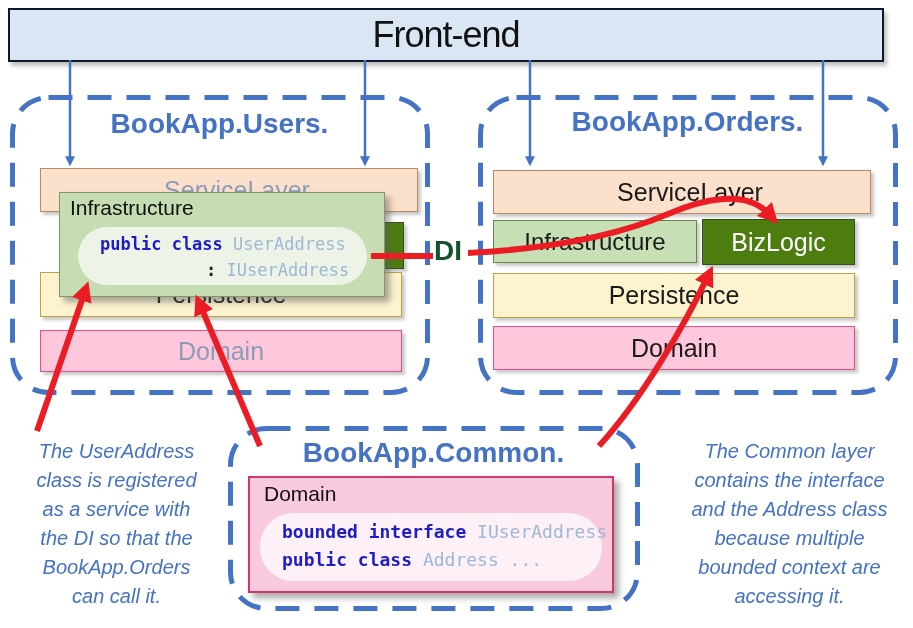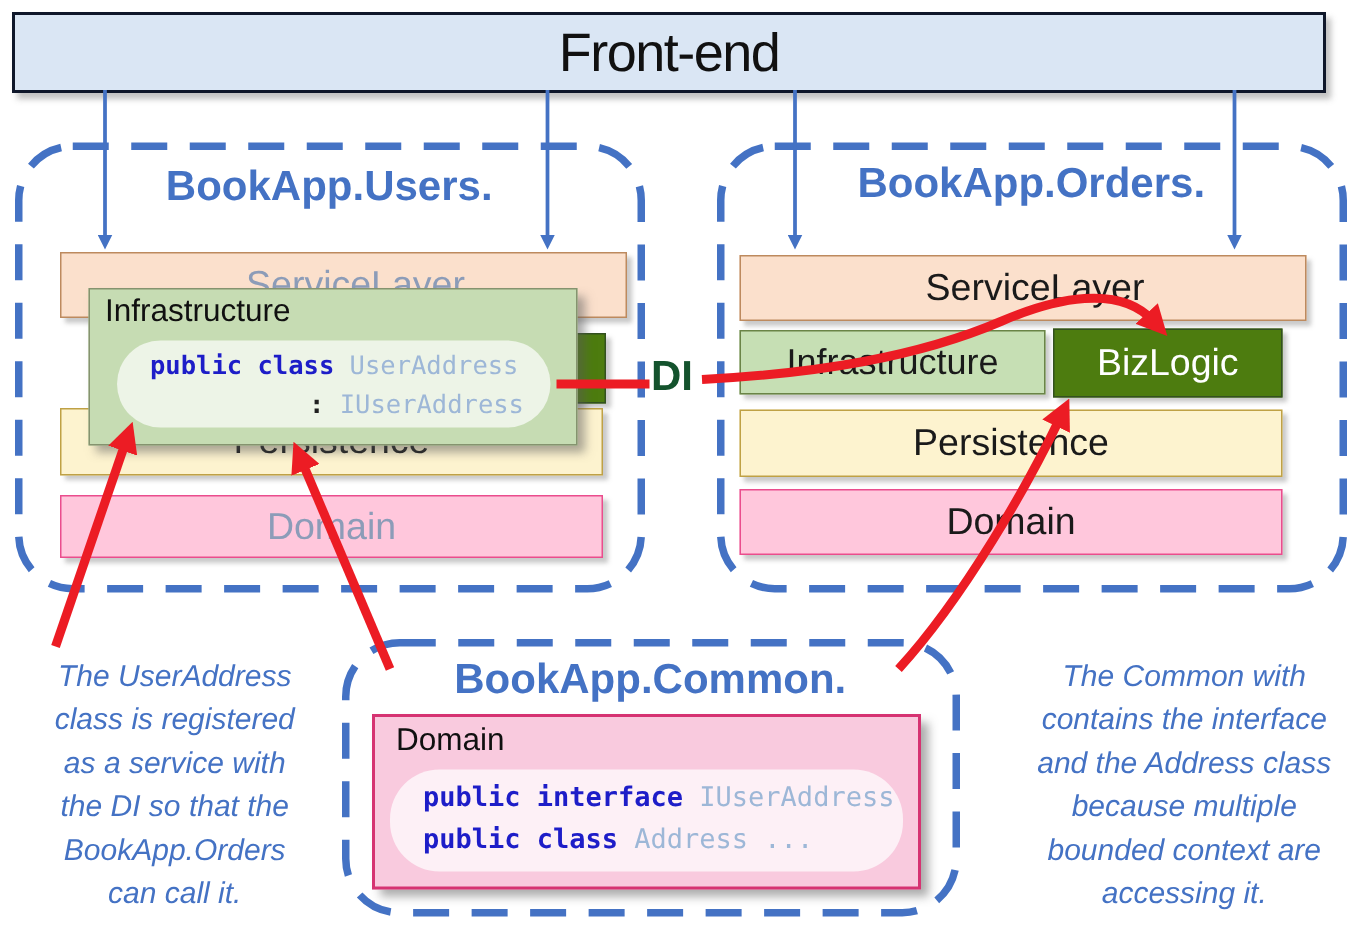--- a/index.html
+++ b/index.html
@@ -125,37 +125,37 @@
   <div class="layer lyellow o-persistence">
     <span>Persistence</span>
   </div>
   <div class="layer lpink o-domain">
     <span>Domain</span>
   </div>
 
   <div class="common-box">
     <div class="ptitle">Domain</div>
     <div class="pill">
-      <span class="codeline"><span class="kw">public interface</span><span class="ident"> IUserAddress</span></span>
+      <span class="codeline"><span class="kw">bounded interface</span><span class="ident"> IUserAddress</span></span>
       <span class="codeline"><span class="kw">public class</span><span class="ident"> Address ...</span></span>
     </div>
   </div>
 
   <div class="di">DI</div>
 
   <div class="note note-left">
     <span>The UserAddress</span>
     <span>class is registered</span>
     <span>as a service with</span>
     <span>the DI so that the</span>
     <span>BookApp.Orders</span>
     <span>can call it.</span>
   </div>
   <div class="note note-right">
-    <span>The Common with</span>
+    <span>The Common layer</span>
     <span>contains the interface</span>
     <span>and the Address class</span>
     <span>because multiple</span>
     <span>bounded context are</span>
     <span>accessing it.</span>
   </div>
 
   <svg class="overlay" width="913" height="628" viewBox="0 0 913 628">
     <defs>
       <marker id="redhead" viewBox="0 0 6 6" refX="2" refY="3" markerWidth="3.4" markerHeight="3.4" orient="auto">

